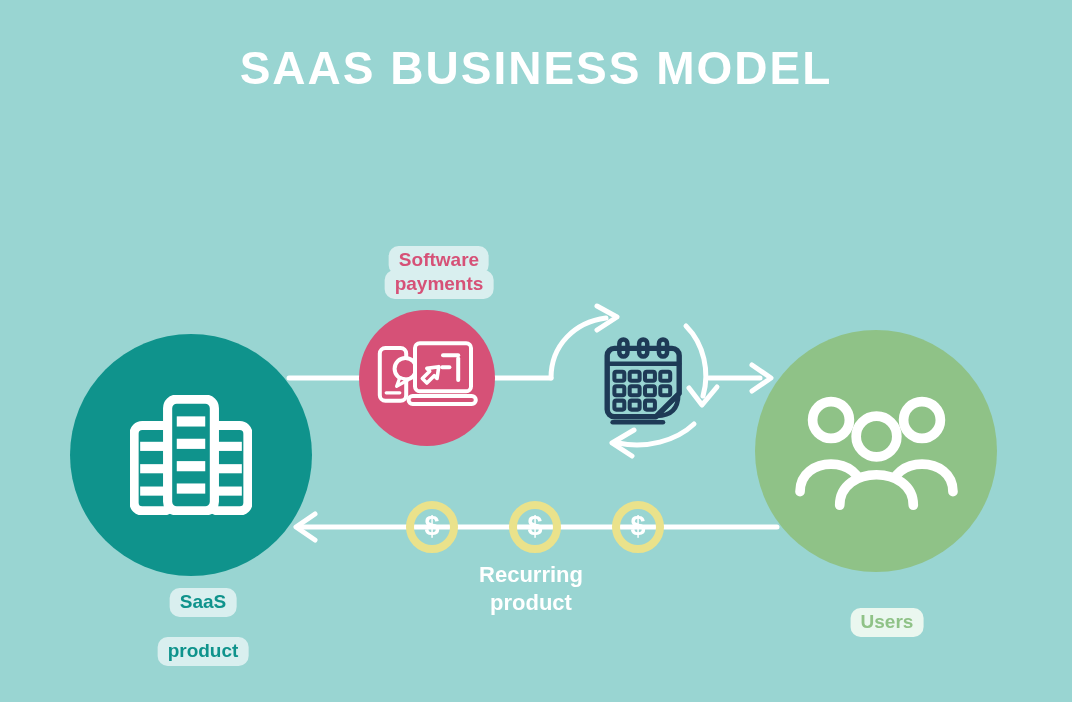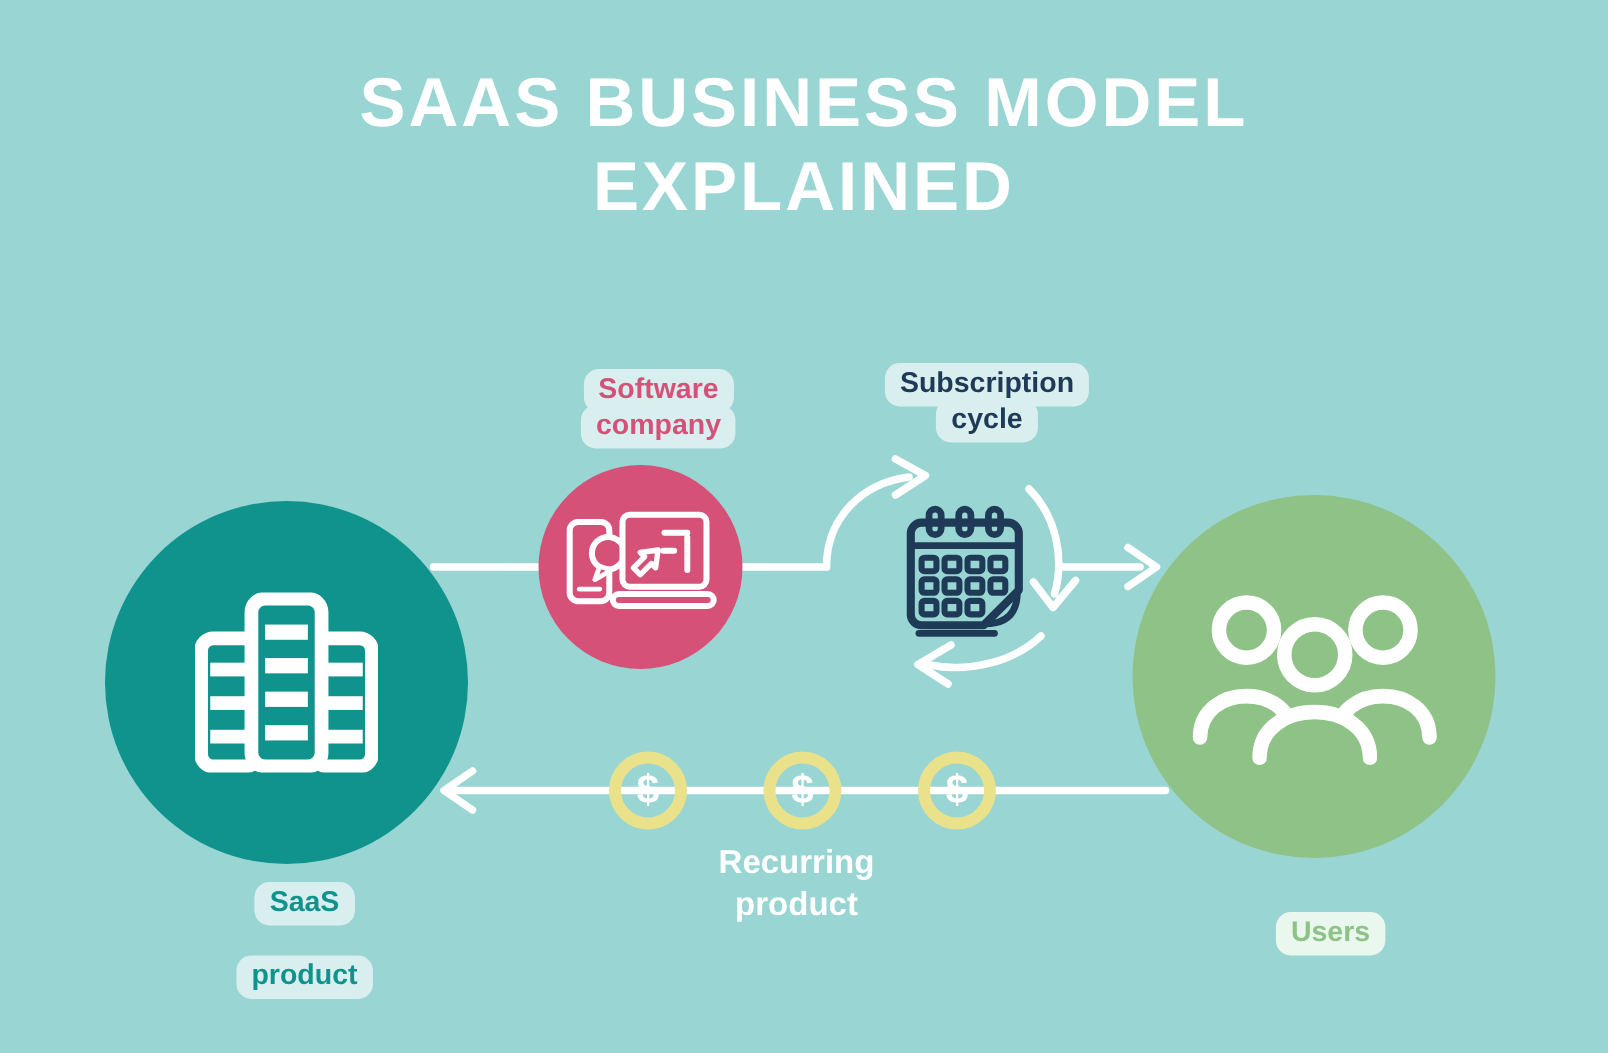--- a/index.html
+++ b/index.html
@@ -40,21 +40,20 @@
   .coin2{left:509px;top:501px;}
   .coin3{left:612px;top:501px;}
 </style>
 </head>
 <body>
 
 <div class="canvas">
 
   <div class="title">
     <div>SAAS BUSINESS MODEL</div>
-    <div>EXPLAINED</div>
   </div>
 
   <svg class="arrows" width="1072" height="702" viewBox="0 0 1072 702" fill="none" stroke="#ffffff" stroke-width="5" stroke-linecap="round" stroke-linejoin="round">
     <path d="M 289 378 H 551"></path>
     <path d="M 551 378 C 551 345 575 322 606 318"></path>
     <path d="M 597 306 L 617 317 L 597 330"></path>
     <path d="M 686 326 C 704 344 710 372 703 396"></path>
     <path d="M 689 388 L 702 405 L 717 387"></path>
     <path d="M 709 378 H 760"></path>
     <path d="M 752 365 L 771 378 L 752 391"></path>
@@ -137,27 +136,23 @@
   </div>
   <div class="coin coin2">
     <span>$</span>
   </div>
   <div class="coin coin3">
     <span>$</span>
   </div>
 
   <div class="label label-software">
     <span class="pill">Software</span>
-    <span class="pill">company</span>
+    <span class="pill">payments</span>
   </div>
 
-  <div class="label label-subscription">
-    <span class="pill">Subscription</span>
-    <span class="pill">cycle</span>
-  </div>
 
   <div class="label label-company">
     <span class="pill">SaaS</span>
     <span class="pill">product</span>
   </div>
 
   <div class="label label-users">
     <span class="pill">Users</span>
   </div>
 

